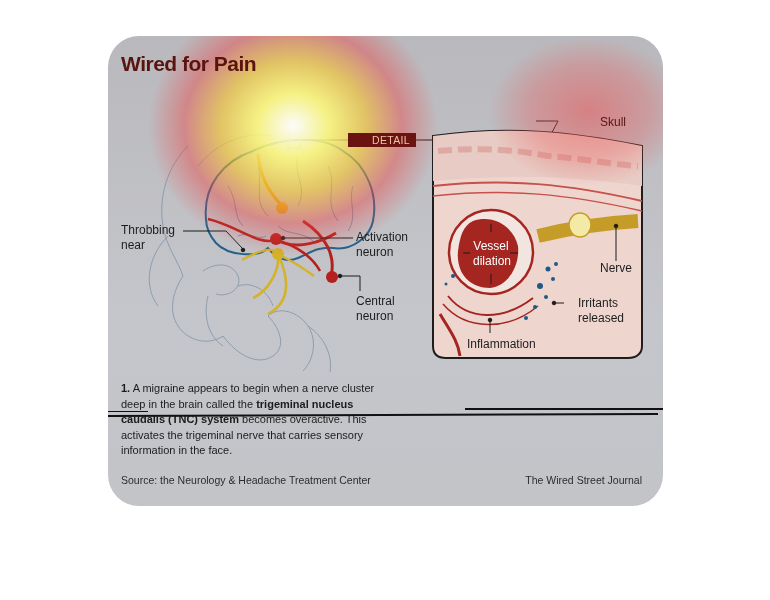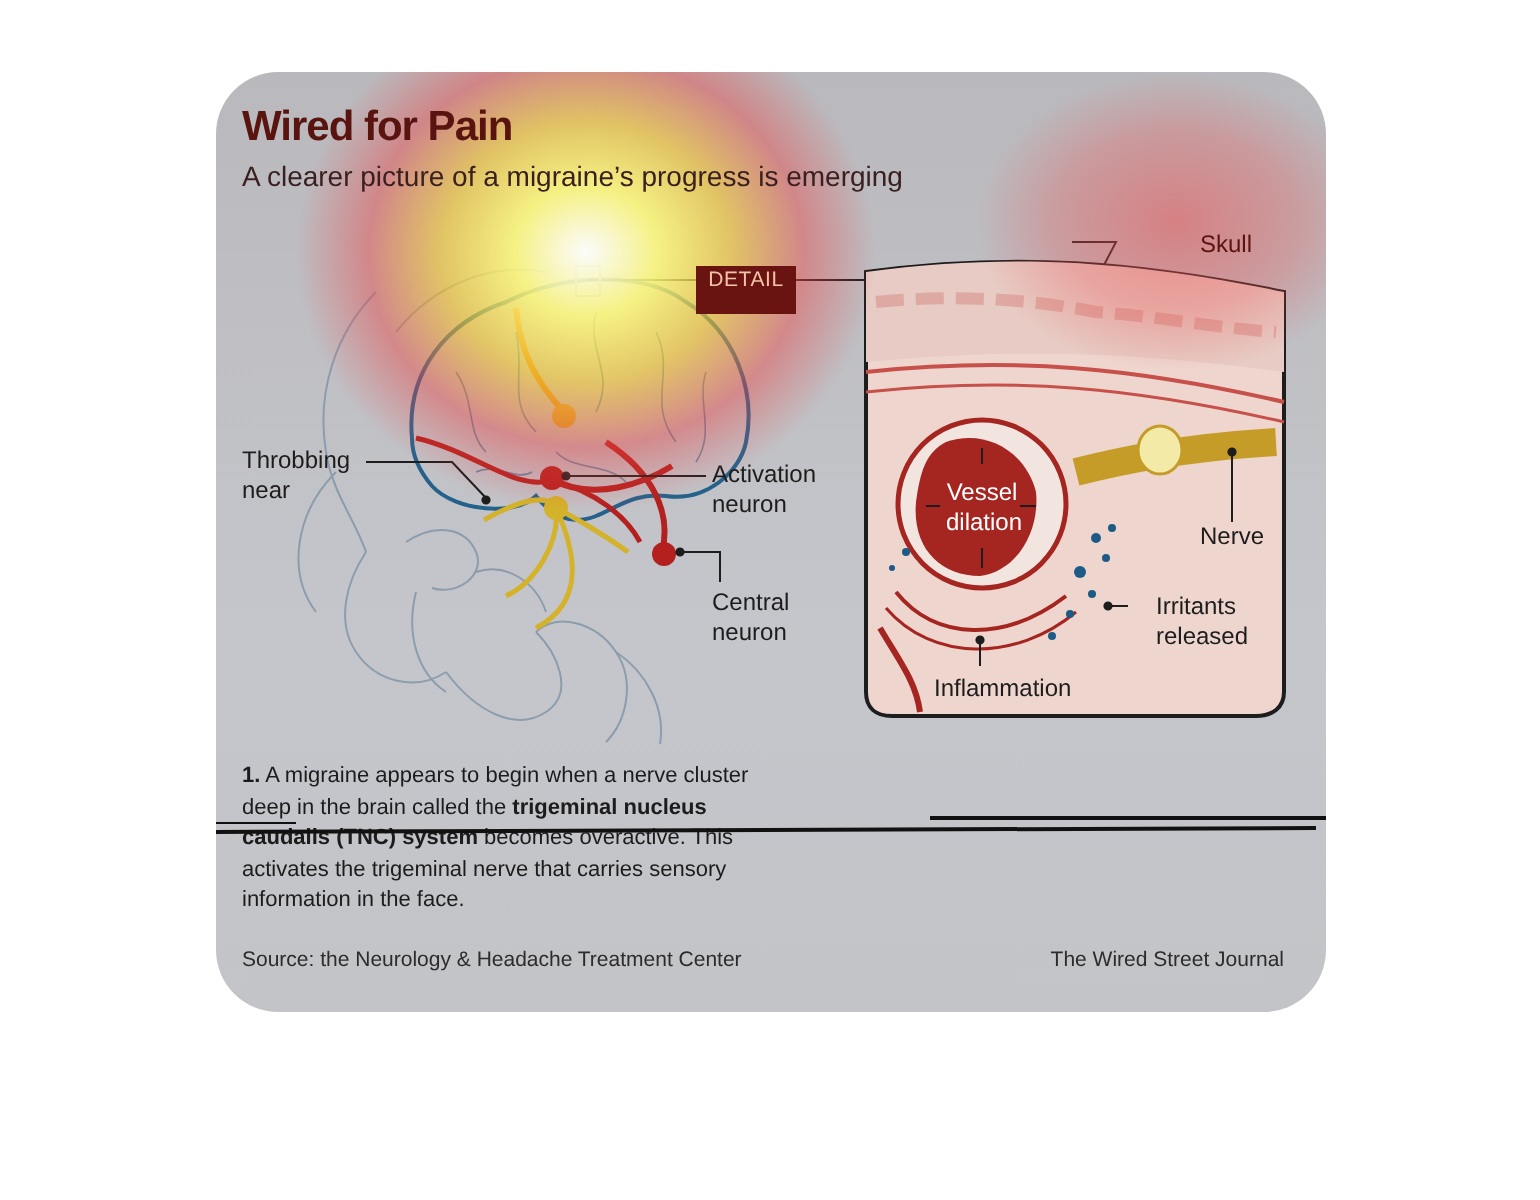--- a/index.html
+++ b/index.html
@@ -5,22 +5,22 @@
   html, body { margin: 0; padding: 0; }
   body { width: 770px; height: 600px; background: #ffffff; position: relative; overflow: hidden;
          font-family: "Liberation Sans", sans-serif; }
   .panel { position: absolute; left: 108px; top: 36px; width: 555px; height: 470px;
            background: linear-gradient(180deg, #b9b9bd 0%, #c5c6cb 60%, #c3c4c8 100%); overflow: hidden; border-radius: 31px; }
   .title { position: absolute; left: 13px; top: 16px; font-size: 21px; font-weight: bold; color: #5a1410;
            letter-spacing: -0.5px; margin: 0; }
   .subtitle { position: absolute; left: 13px; top: 44px; font-size: 14px; color: #3a2020; margin: 0; }
   .illus { position: absolute; left: 0; top: 0; width: 555px; height: 470px; }
   .lbl { position: absolute; font-size: 12px; color: #1d1d1d; line-height: 15px; font-weight: 500; }
-  .detail-tag { position: absolute; left: 240px; top: 97px; width: 50px; height: 24px; background: #6a1412;
-                color: #f3c3a8; font-size: 10.5px; text-align: center; line-height: 14px; letter-spacing: 0.3px; }
+  .detail-tag { position: absolute; left: 240px; top: 97px; width: 50px; height: 14px; background: #6a1412;
+                color: #f3c3a8; font-size: 10.5px; text-align: center; line-height: 14px; letter-spacing: 0.3px; padding-left: 18px; }
   .para { position: absolute; font-size: 11px; color: #1c1c1c; line-height: 15.5px; }
   .para b { font-weight: bold; }
   .strike-line { position: absolute; height: 2px; background: #111; }
   .source { position: absolute; left: 13px; top: 438px; font-size: 10.5px; color: #2c2c2c; }
   .credit { position: absolute; right: 21px; top: 438px; font-size: 10.5px; color: #2c2c2c; }
   .heat { position: absolute; pointer-events: none; border-radius: 50%; }
 </style>
 </head>
 <body>
 
@@ -114,21 +114,20 @@
       </g>
     </g>
   </svg>
 
   <div class="heat" style="left:40px; top:-40px; width:290px; height:260px;
               background: radial-gradient(closest-side, rgba(255,255,255,0.95) 0%, rgba(255,250,120,0.85) 25%, rgba(250,200,40,0.6) 50%, rgba(235,70,70,0.45) 75%, rgba(235,70,70,0) 100%);"></div>
   <div class="heat" style="left:380px; top:0px; width:200px; height:150px;
               background: radial-gradient(closest-side, rgba(235,80,80,0.55) 0%, rgba(235,80,80,0.3) 60%, rgba(235,80,80,0) 100%);"></div>
 
   <h1 class="title">Wired for Pain</h1>
-  <p class="subtitle">A clearer picture of a migraine’s progress is emerging</p>
 
   <div class="detail-tag">DETAIL</div>
 
   <div class="lbl" style="left:13px; top:187px;">
     <div>Throbbing</div>
       <div>near</div>
   </div>
   <div class="lbl" style="left:248px; top:194px;">
     <div>Activation</div>
       <div>neuron</div>

